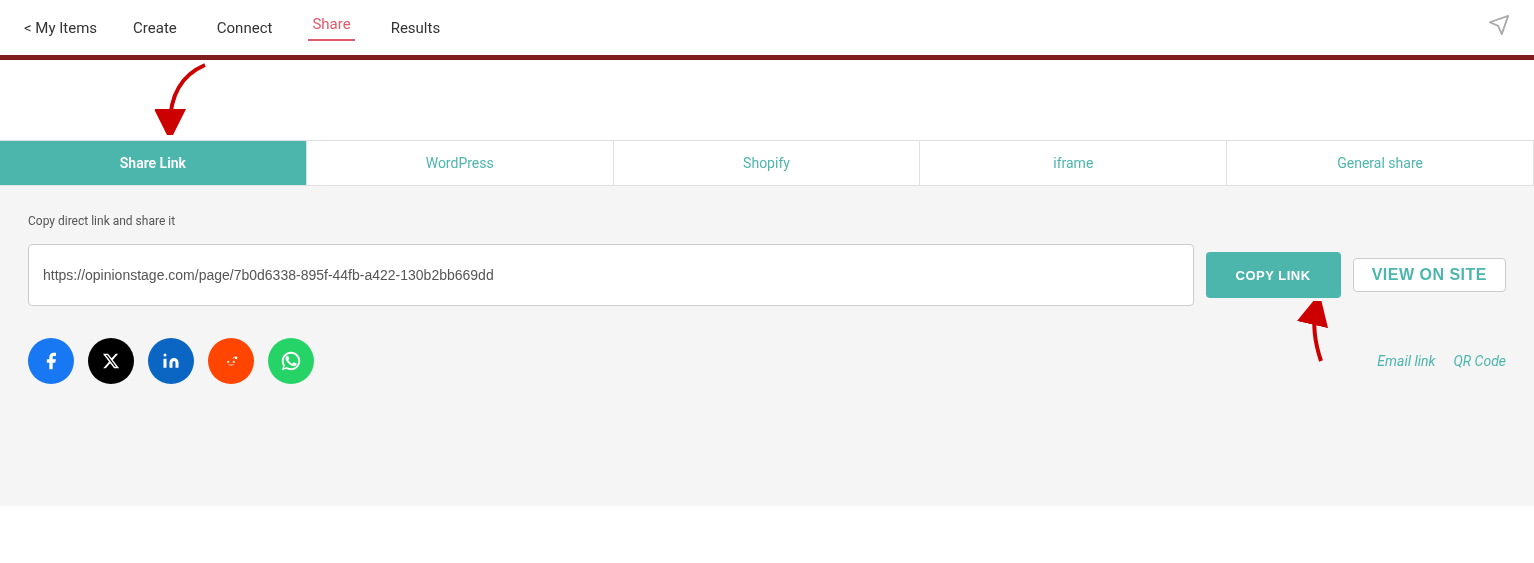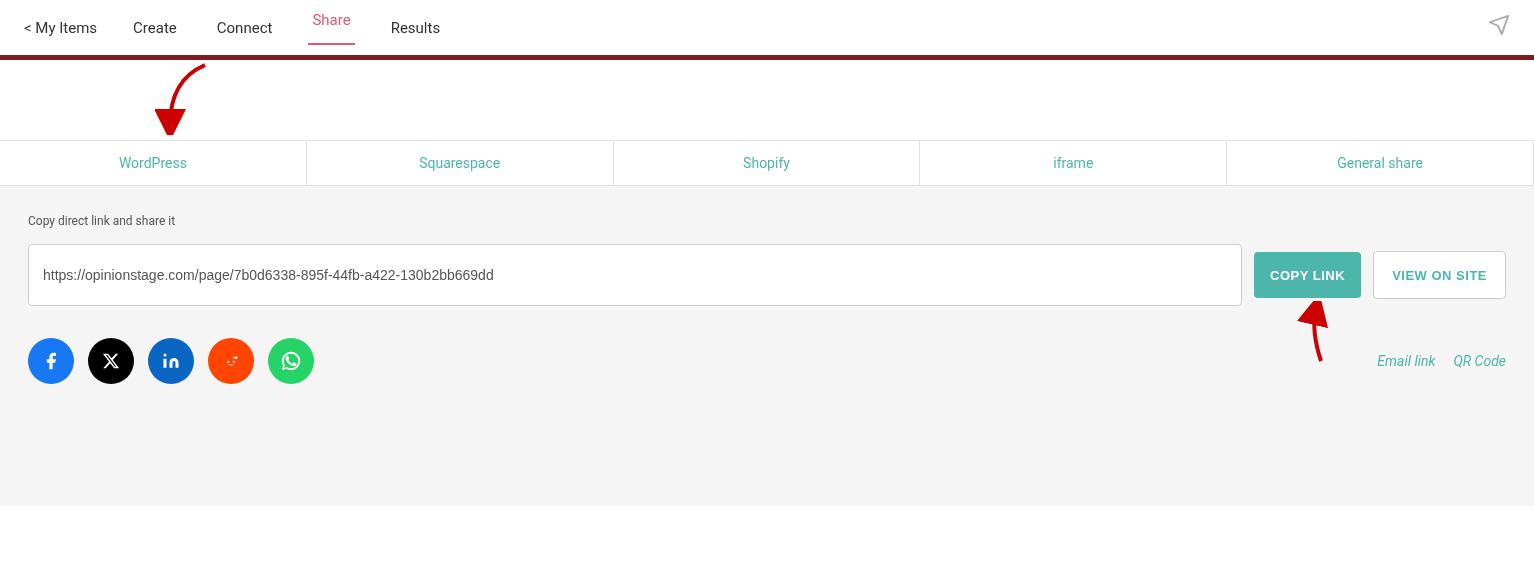--- a/index.html
+++ b/index.html
@@ -30,21 +30,21 @@
     .nav-link {
       font-size: 15px;
       color: #333;
       cursor: pointer;
       padding: 0 4px;
       text-decoration: none;
     }
     .nav-link.active {
       color: #e05a6a;
       border-bottom: 2px solid #e05a6a;
-      padding-bottom: 14px;
+      padding-bottom: 6px;
     }
     .nav-icon-area {
       margin-left: auto;
       color: #888;
       font-size: 20px;
     }
 
     
     .arrow-annotation {
       position: relative;
@@ -116,38 +116,38 @@
       border-radius: 4px;
       padding: 0 14px;
       font-size: 14px;
       color: #555;
       background: #fff;
       outline: none;
     }
 
     .btn-copy {
       height: 46px;
-      padding: 0 16px;
+      padding: 0 30px;
       background: #4db6ac;
       color: #fff;
       font-size: 13px;
       font-weight: 700;
       letter-spacing: 0.5px;
       border: none;
       border-radius: 4px;
       cursor: pointer;
       white-space: nowrap;
     }
 
     .btn-view {
-      height: 48px;
+      height: 34px;
       padding: 0 18px;
       background: #fff;
       color: #4db6ac;
-      font-size: 13px;
+      font-size: 16px;
       font-weight: 600;
       letter-spacing: 0.5px;
       border: 1px solid #ccc;
       border-radius: 4px;
       cursor: pointer;
       white-space: nowrap;
     }
 
     
     .red-arrow-up {
@@ -226,22 +226,22 @@
     <defs>
       <marker id="arrowhead" markerWidth="8" markerHeight="8" refX="4" refY="4" orient="auto">
         <path d="M0,0 L8,4 L0,8 Z" fill="#cc0000"></path>
       </marker>
     </defs>
     <path d="M50,5 Q15,20 15,65" stroke="#cc0000" stroke-width="4" fill="none" marker-end="url(#arrowhead)"></path>
   </svg>
 </div>
 
 <div class="tabs-bar">
+  <div class="tab-item active">Share Link</div>
   <div class="tab-item">WordPress</div>
-  <div class="tab-item">Squarespace</div>
   <div class="tab-item">Shopify</div>
   <div class="tab-item">iframe</div>
   <div class="tab-item">General share</div>
 </div>
 
 <div class="content-area">
   <div class="section-label">Copy direct link and share it</div>
 
   <div class="link-row">
     <input class="link-input" type="text" readonly="" value="https://opinionstage.com/page/7b0d6338-895f-44fb-a422-130b2bb669dd" style="">

